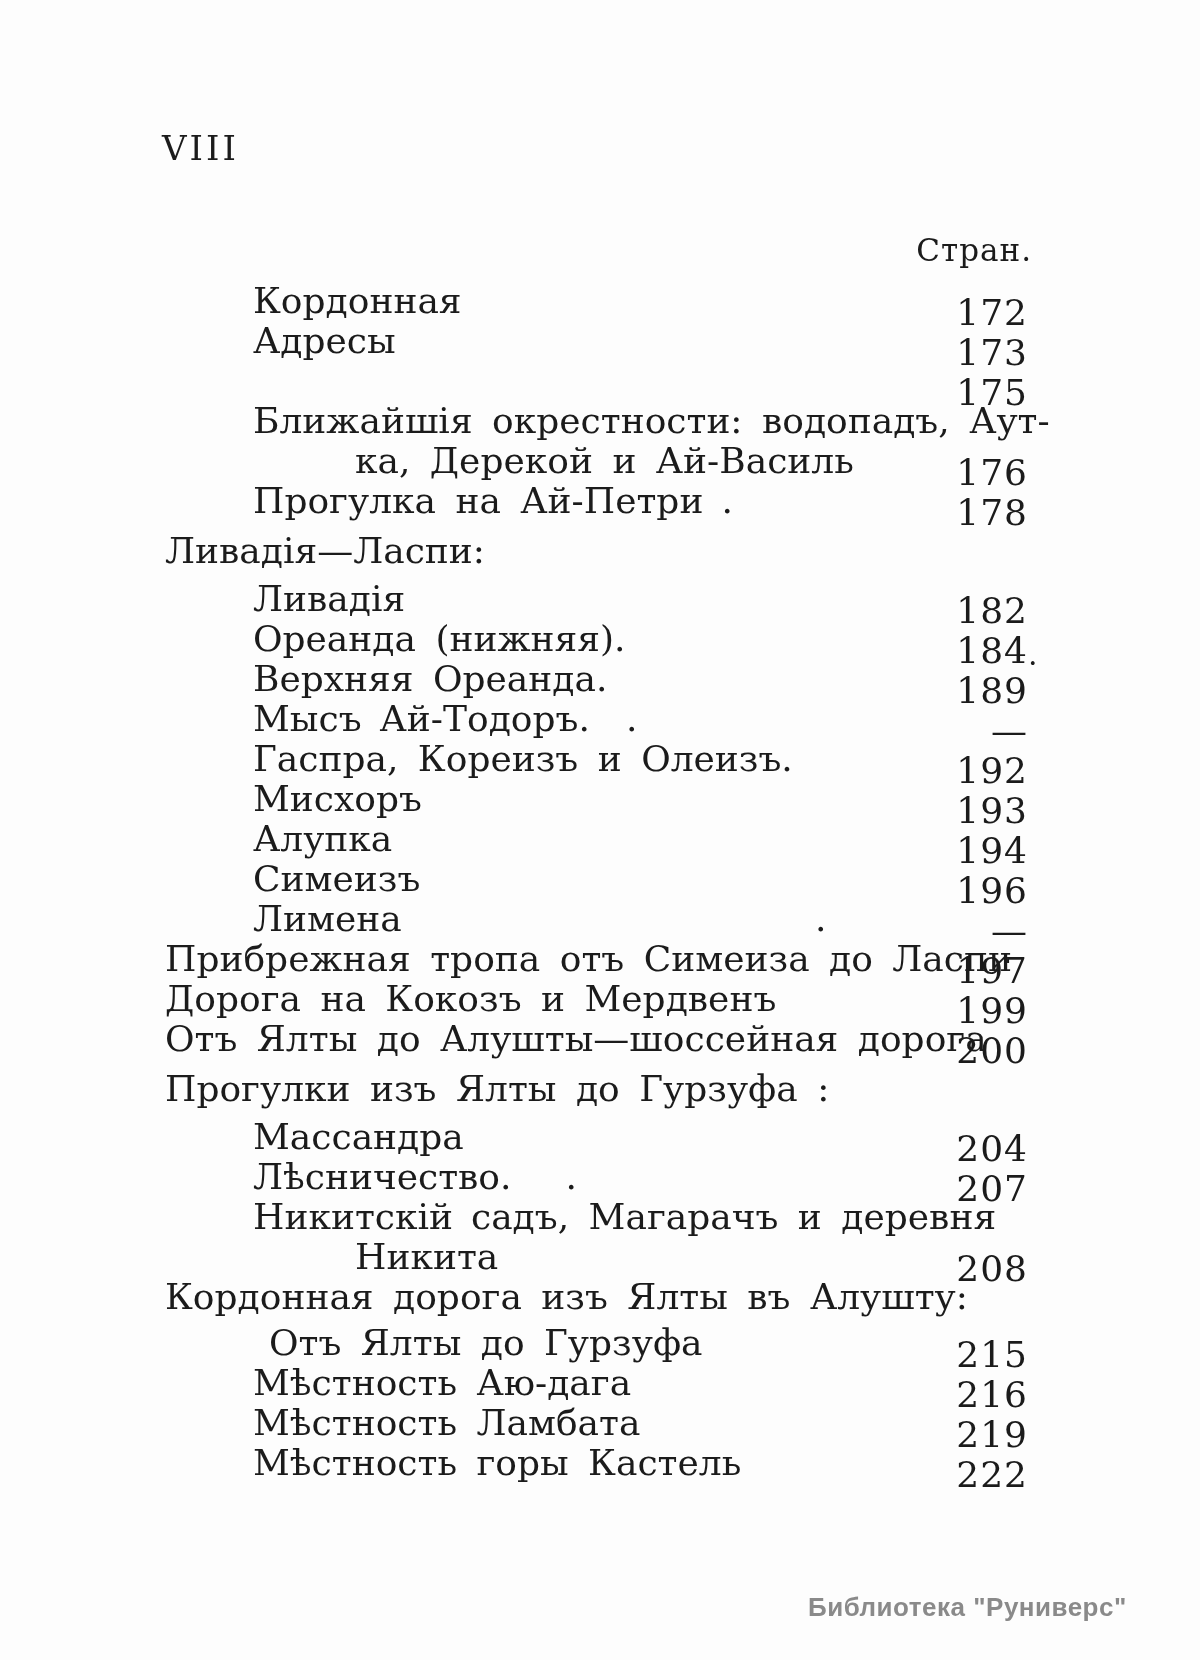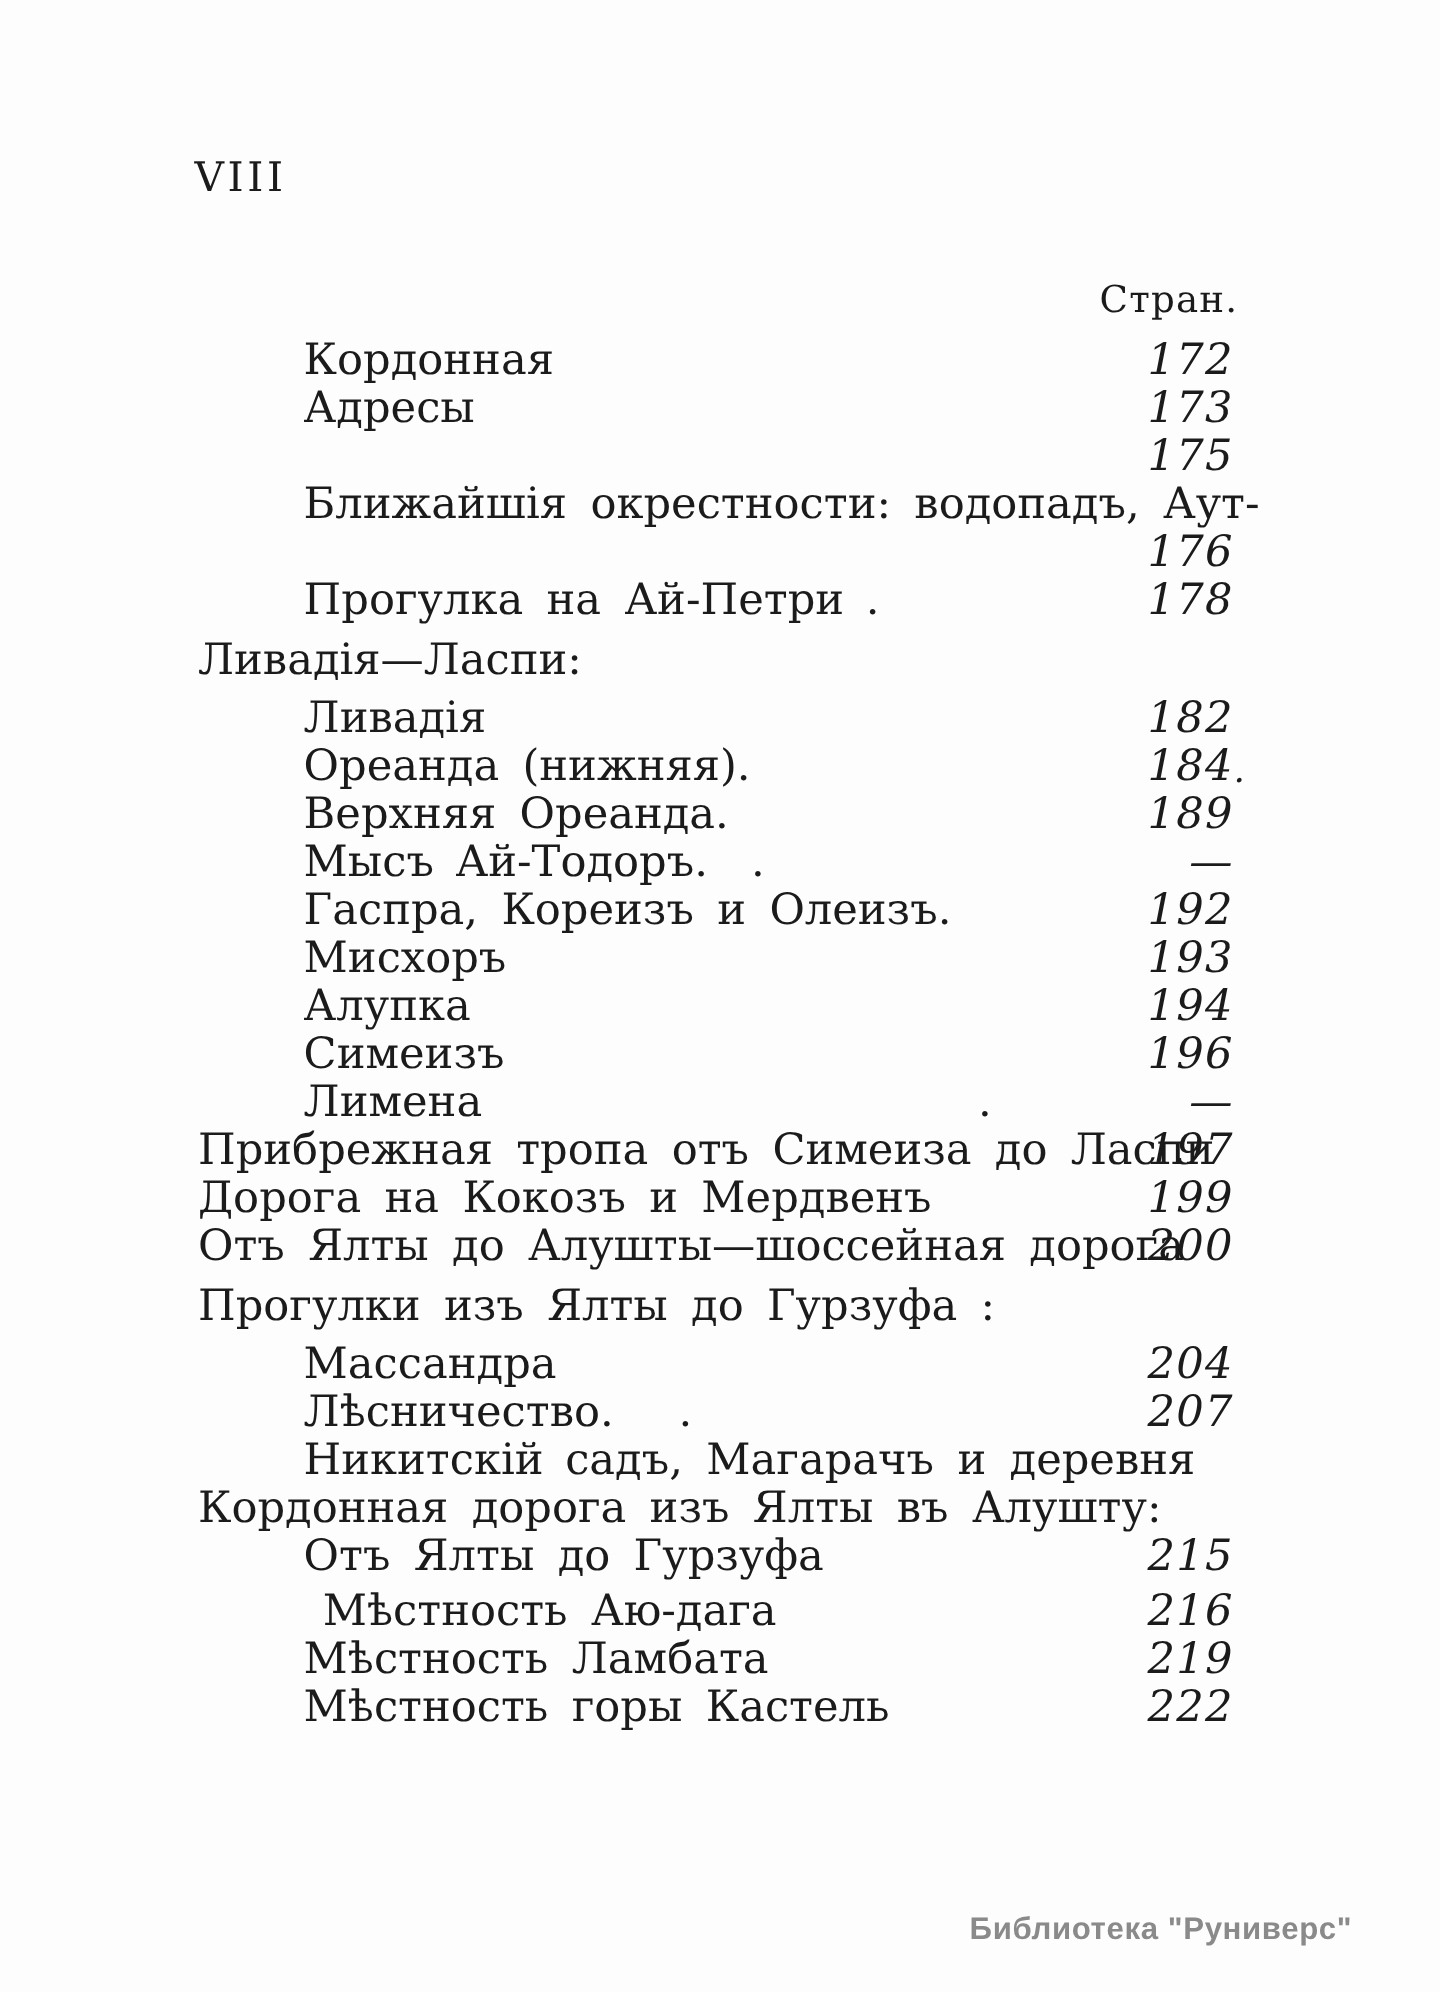--- a/index.html
+++ b/index.html
@@ -27,21 +27,21 @@
     position:relative;height:40px;line-height:40px;
     white-space:nowrap;
   }
   .row .label{word-spacing:8px;display:inline-block;}
   .row.indent-1 .label{padding-left:88px;}
   .row.indent-2 .label{padding-left:190px;}
   
   .row:nth-child(7){margin:10px 0 8px 0;}
   .row:nth-child(20){margin:10px 0 8px 0;}
   .row:nth-child(26){margin:6px 0 0 16px;}
-  .row .page{position:absolute;right:0;top:0;font-style:italic;}
+  .row .page{position:absolute;right:0;top:12px;}
   .row .pnum{letter-spacing:1px;}
   .row .psuffix{position:absolute;left:100%;bottom:-4px;font-size:30px;}
   .row .leader{position:absolute;left:650px;top:0;}
   .watermark{
     position:absolute;left:808px;top:1592px;
     font-family:"Liberation Sans", sans-serif;
     font-weight:bold;font-size:26px;color:#8a8a8a;
     letter-spacing:0.5px;
   }
 </style>
@@ -67,20 +67,21 @@
       <div class="row indent-1">
     
     <span class="page"><span class="pnum">175</span></span>
   </div>
       <div class="row indent-1">
     <span class="label">Ближайшія окрестности: водопадъ, Аут-</span>
     
     
   </div>
       <div class="row indent-2">
+    <span class="label">ка, Дерекой и Ай-Василь</span>
     
     <span class="page"><span class="pnum">176</span></span>
   </div>
       <div class="row indent-1">
     <span class="label">Прогулка на Ай-Петри .</span>
     
     <span class="page"><span class="pnum">178</span></span>
   </div>
       <div class="row indent-0 heading">
     <span class="label">Ливадія—Ласпи:</span>
@@ -160,20 +161,25 @@
       <div class="row indent-1">
     <span class="label">Лѣсничество.  .</span>
     
     <span class="page"><span class="pnum">207</span></span>
   </div>
       <div class="row indent-1">
     <span class="label">Никитскій садъ, Магарачъ и деревня</span>
     
     
   </div>
+      <div class="row indent-2">
+    <span class="label">Никита</span>
+    
+    <span class="page"><span class="pnum">208</span></span>
+  </div>
       <div class="row indent-0 heading">
     <span class="label">Кордонная дорога изъ Ялты въ Алушту:</span>
     
     
   </div>
       <div class="row indent-1">
     <span class="label">Отъ Ялты до Гурзуфа</span>
     
     <span class="page"><span class="pnum">215</span></span>
   </div>

